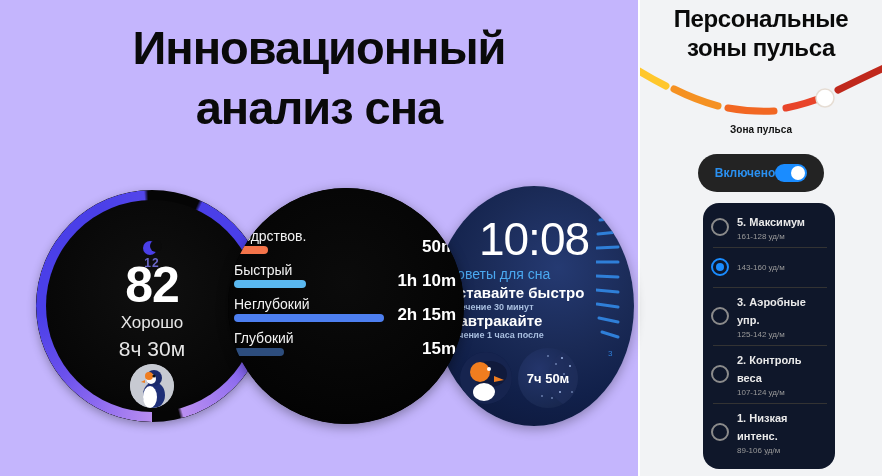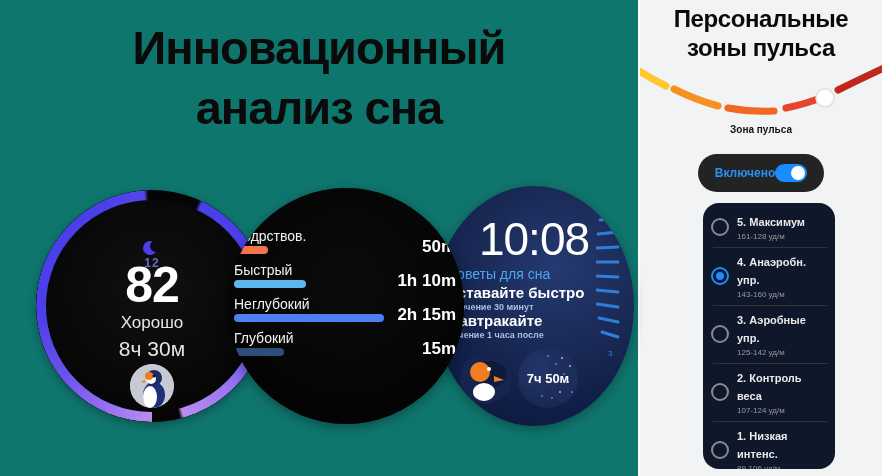--- a/index.html
+++ b/index.html
@@ -6,21 +6,21 @@
   html,body { width:882px; height:476px; }
   body {
     font-family: "Liberation Sans", sans-serif;
     background:#f2f3f5;
     overflow:hidden;
     position:relative;
   }
   #root { position:relative; width:882px; height:476px; }
 
   
-  .panel-left  { position:absolute; left:0;   top:0; width:638px; height:476px; background:#0f766e; }
+  .panel-left  { position:absolute; left:0;   top:0; width:638px; height:476px; background:#c4b5fd; }
   .panel-right { position:absolute; left:640px;top:0; width:242px; height:476px; background:#f2f3f5; }
   .divider     { position:absolute; left:638px; top:0; width:2px; height:476px; background:#ffffff; }
 
   
   .headline {
     position:absolute; left:0; top:18px; width:638px;
     text-align:center;
     font-size:47px; line-height:60px; font-weight:700;
     color:#0a0a0a; letter-spacing:-1px;
   }
@@ -385,21 +385,20 @@
       <span class="radio"></span>
       <span class="zone-txt">
         <span class="zone-name">5. Максимум</span>
         <span class="zone-range" style="display:block">161-128 уд/м</span>
       </span>
     </div>
 
     <div class="zone-row">
       <span class="radio on"></span>
       <span class="zone-txt">
-        <span class="zone-name">4. Анаэробн. упр.</span>
         <span class="zone-range" style="display:block">143-160 уд/м</span>
       </span>
     </div>
 
     <div class="zone-row">
       <span class="radio"></span>
       <span class="zone-txt">
         <span class="zone-name">3. Аэробные упр.</span>
         <span class="zone-range" style="display:block">125-142 уд/м</span>
       </span>

